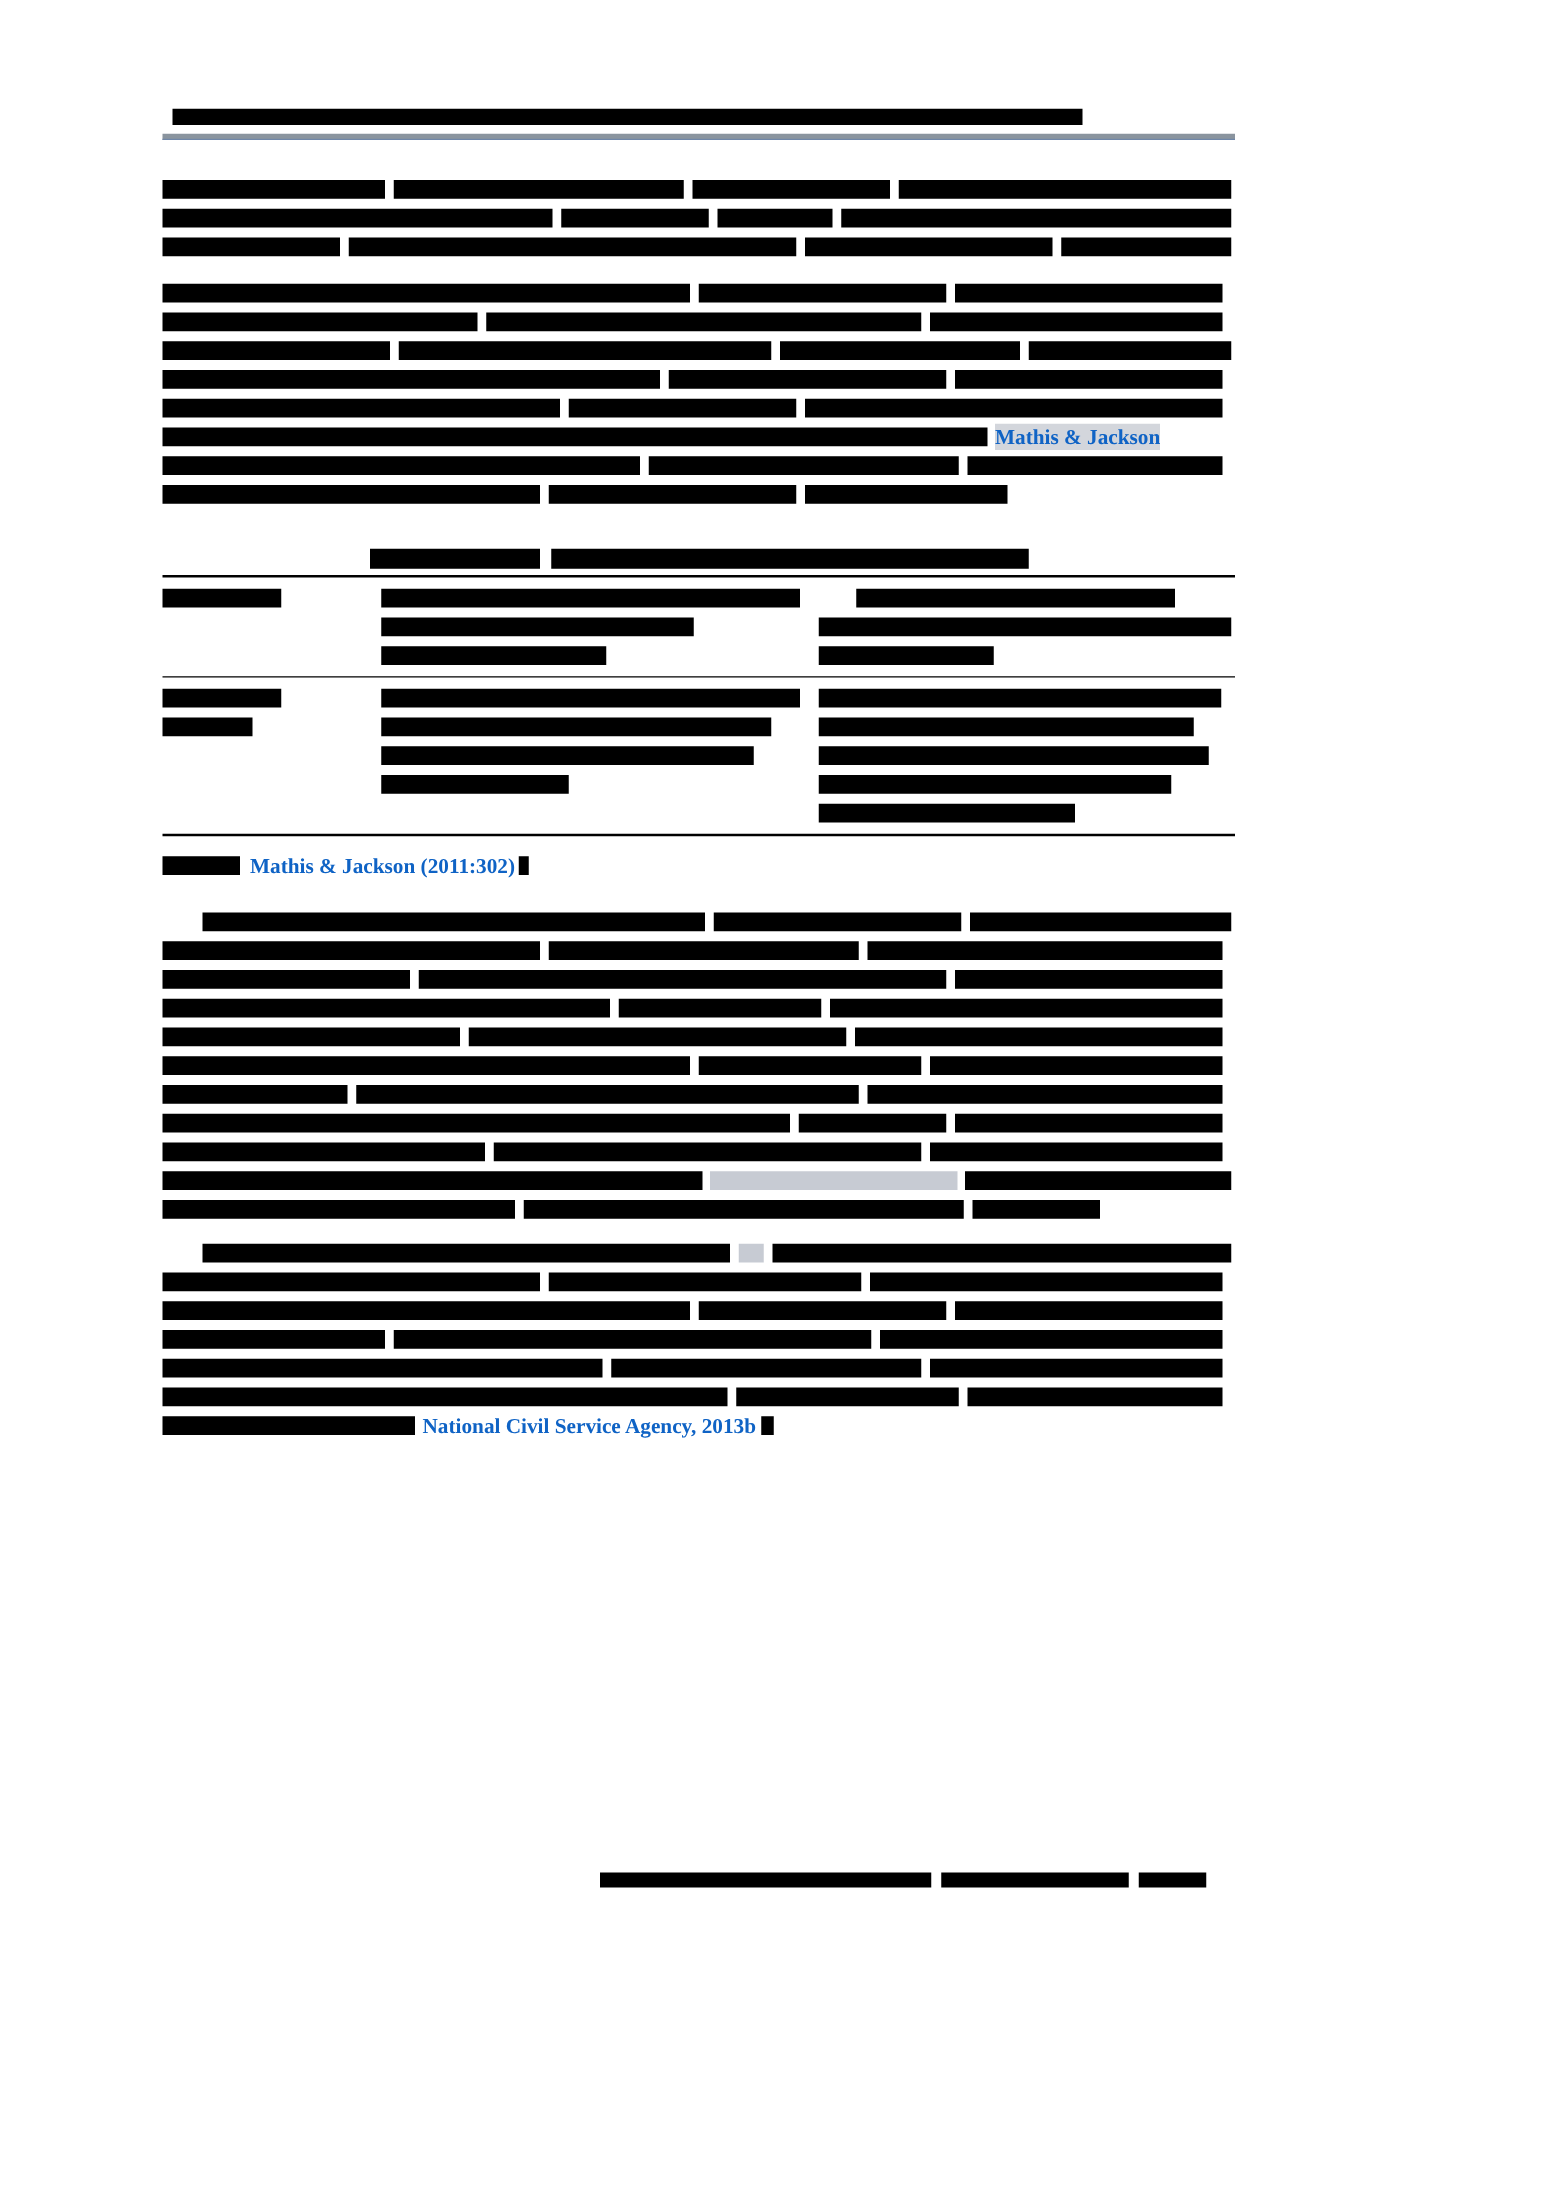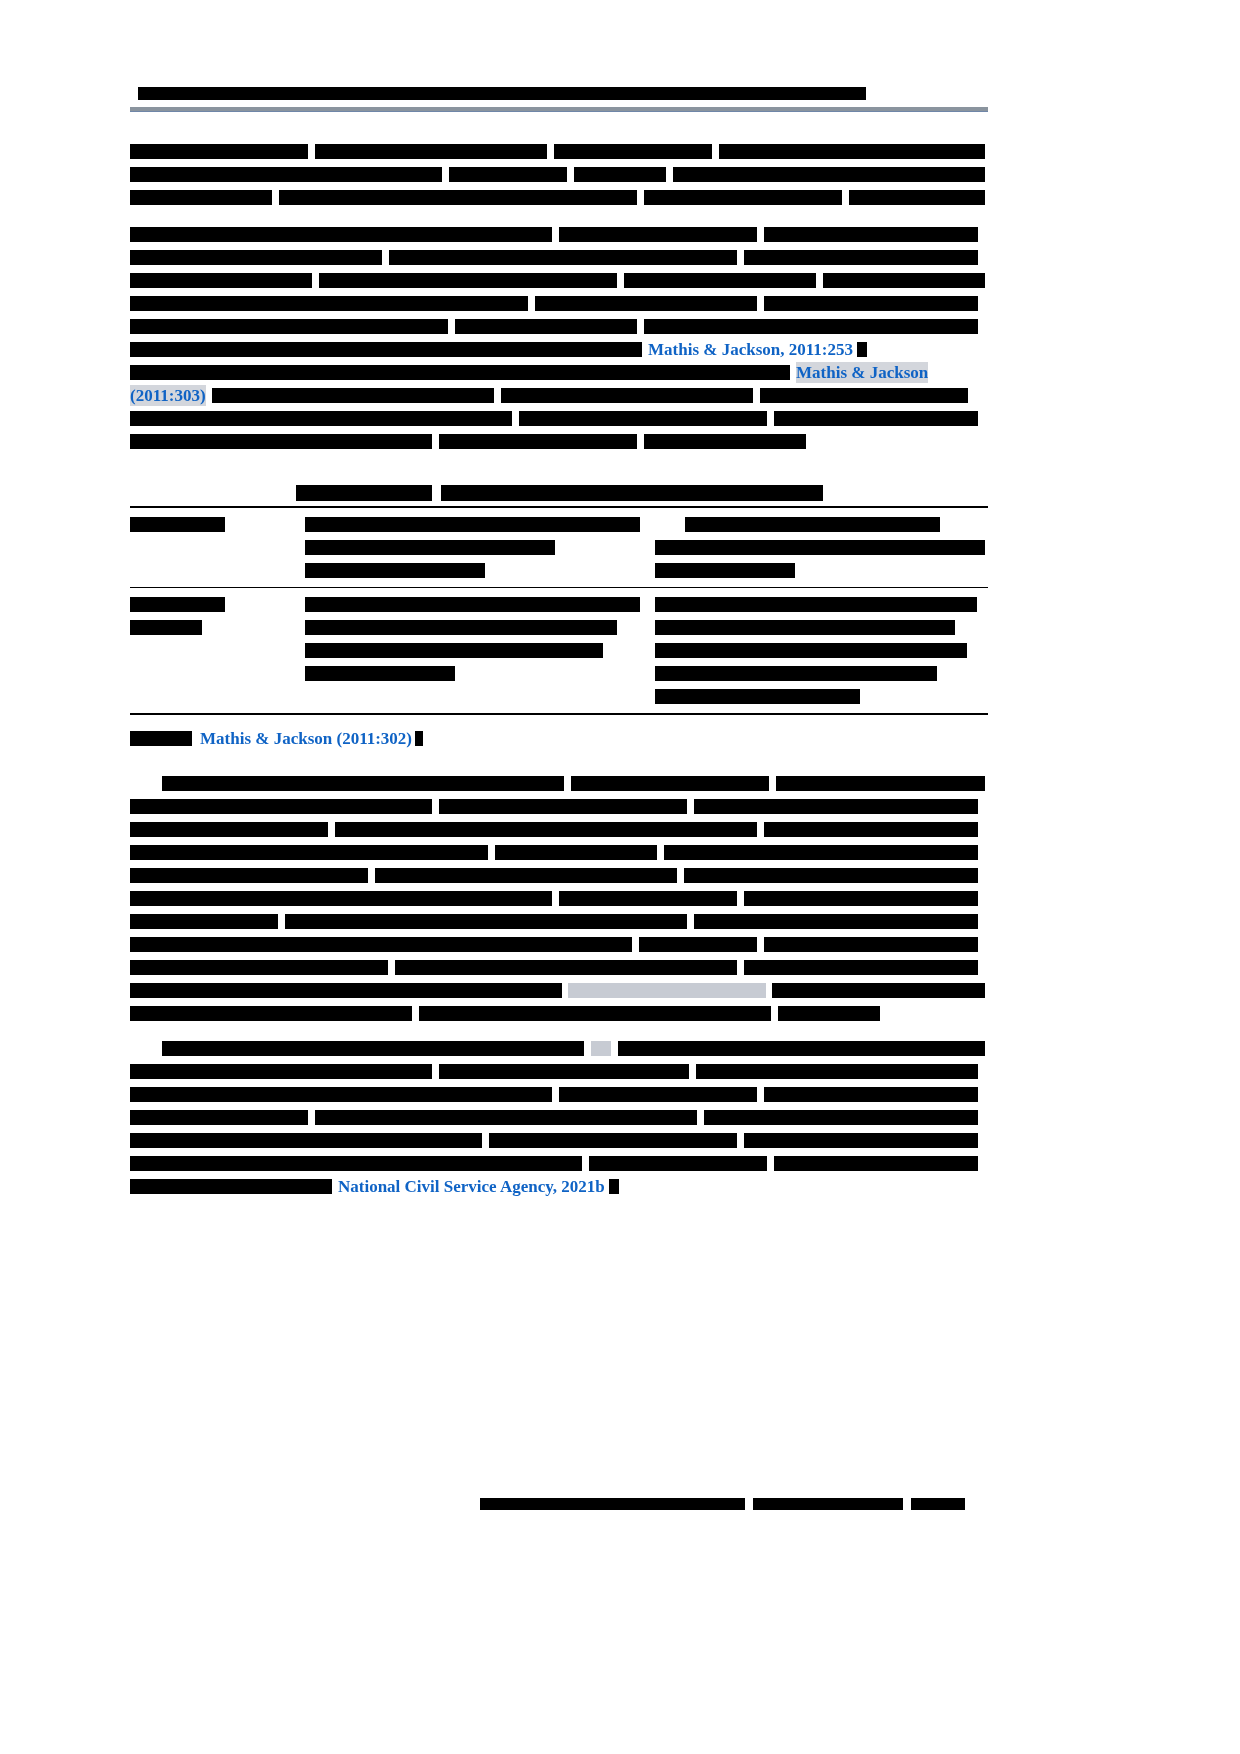--- a/index.html
+++ b/index.html
@@ -116,39 +116,23 @@
           <span class="bar" style="width: 214px;"></span>
         </div>
         <div class="rline">
           <span class="bar" style="width: 318px;"></span>
           <span class="gap" style="width: 7px;"></span>
           <span class="bar" style="width: 182px;"></span>
           <span class="gap" style="width: 7px;"></span>
           <span class="bar" style="width: 334px;"></span>
         </div>
         <div class="rline">
-          <span class="bar" style="width: 512px;"></span>
-          <span class="gap" style="width: 6px;"></span>
-          <a class="doclink" href="#">Mathis &amp; Jackson, 2011:253</a>
-          <span class="gap" style="width: 4px;"></span>
-          <span class="bar" style="width: 10px;"></span>
-        </div>
-        <div class="rline">
           <span class="bar" style="width: 660px;"></span>
           <span class="gap" style="width: 6px;"></span>
           <a class="doclink hl" href="#">Mathis &amp; Jackson</a>
-        </div>
-        <div class="rline">
-          <a class="doclink hl" href="#">(2011:303)</a>
-          <span class="gap" style="width: 6px;"></span>
-          <span class="bar" style="width: 282px;"></span>
-          <span class="gap" style="width: 7px;"></span>
-          <span class="bar" style="width: 252px;"></span>
-          <span class="gap" style="width: 7px;"></span>
-          <span class="bar" style="width: 208px;"></span>
         </div>
         <div class="rline">
           <span class="bar" style="width: 382px;"></span>
           <span class="gap" style="width: 7px;"></span>
           <span class="bar" style="width: 248px;"></span>
           <span class="gap" style="width: 7px;"></span>
           <span class="bar" style="width: 204px;"></span>
         </div>
         <div class="rline">
           <span class="bar" style="width: 302px;"></span>
@@ -372,21 +356,21 @@
         <div class="rline">
           <span class="bar" style="width: 452px;"></span>
           <span class="gap" style="width: 7px;"></span>
           <span class="bar" style="width: 178px;"></span>
           <span class="gap" style="width: 7px;"></span>
           <span class="bar" style="width: 204px;"></span>
         </div>
         <div class="rline">
           <span class="bar" style="width: 202px;"></span>
           <span class="gap" style="width: 6px;"></span>
-          <a class="doclink" href="#">National Civil Service Agency, 2021b</a>
+          <a class="doclink" href="#">National Civil Service Agency, 2013b</a>
           <span class="gap" style="width: 4px;"></span>
           <span class="bar" style="width: 10px;"></span>
         </div>
       </div>
 
   </div>
 
   <div class="footer">
       <div class="rline">
         <span class="gap" style="width: 350px;"></span>

